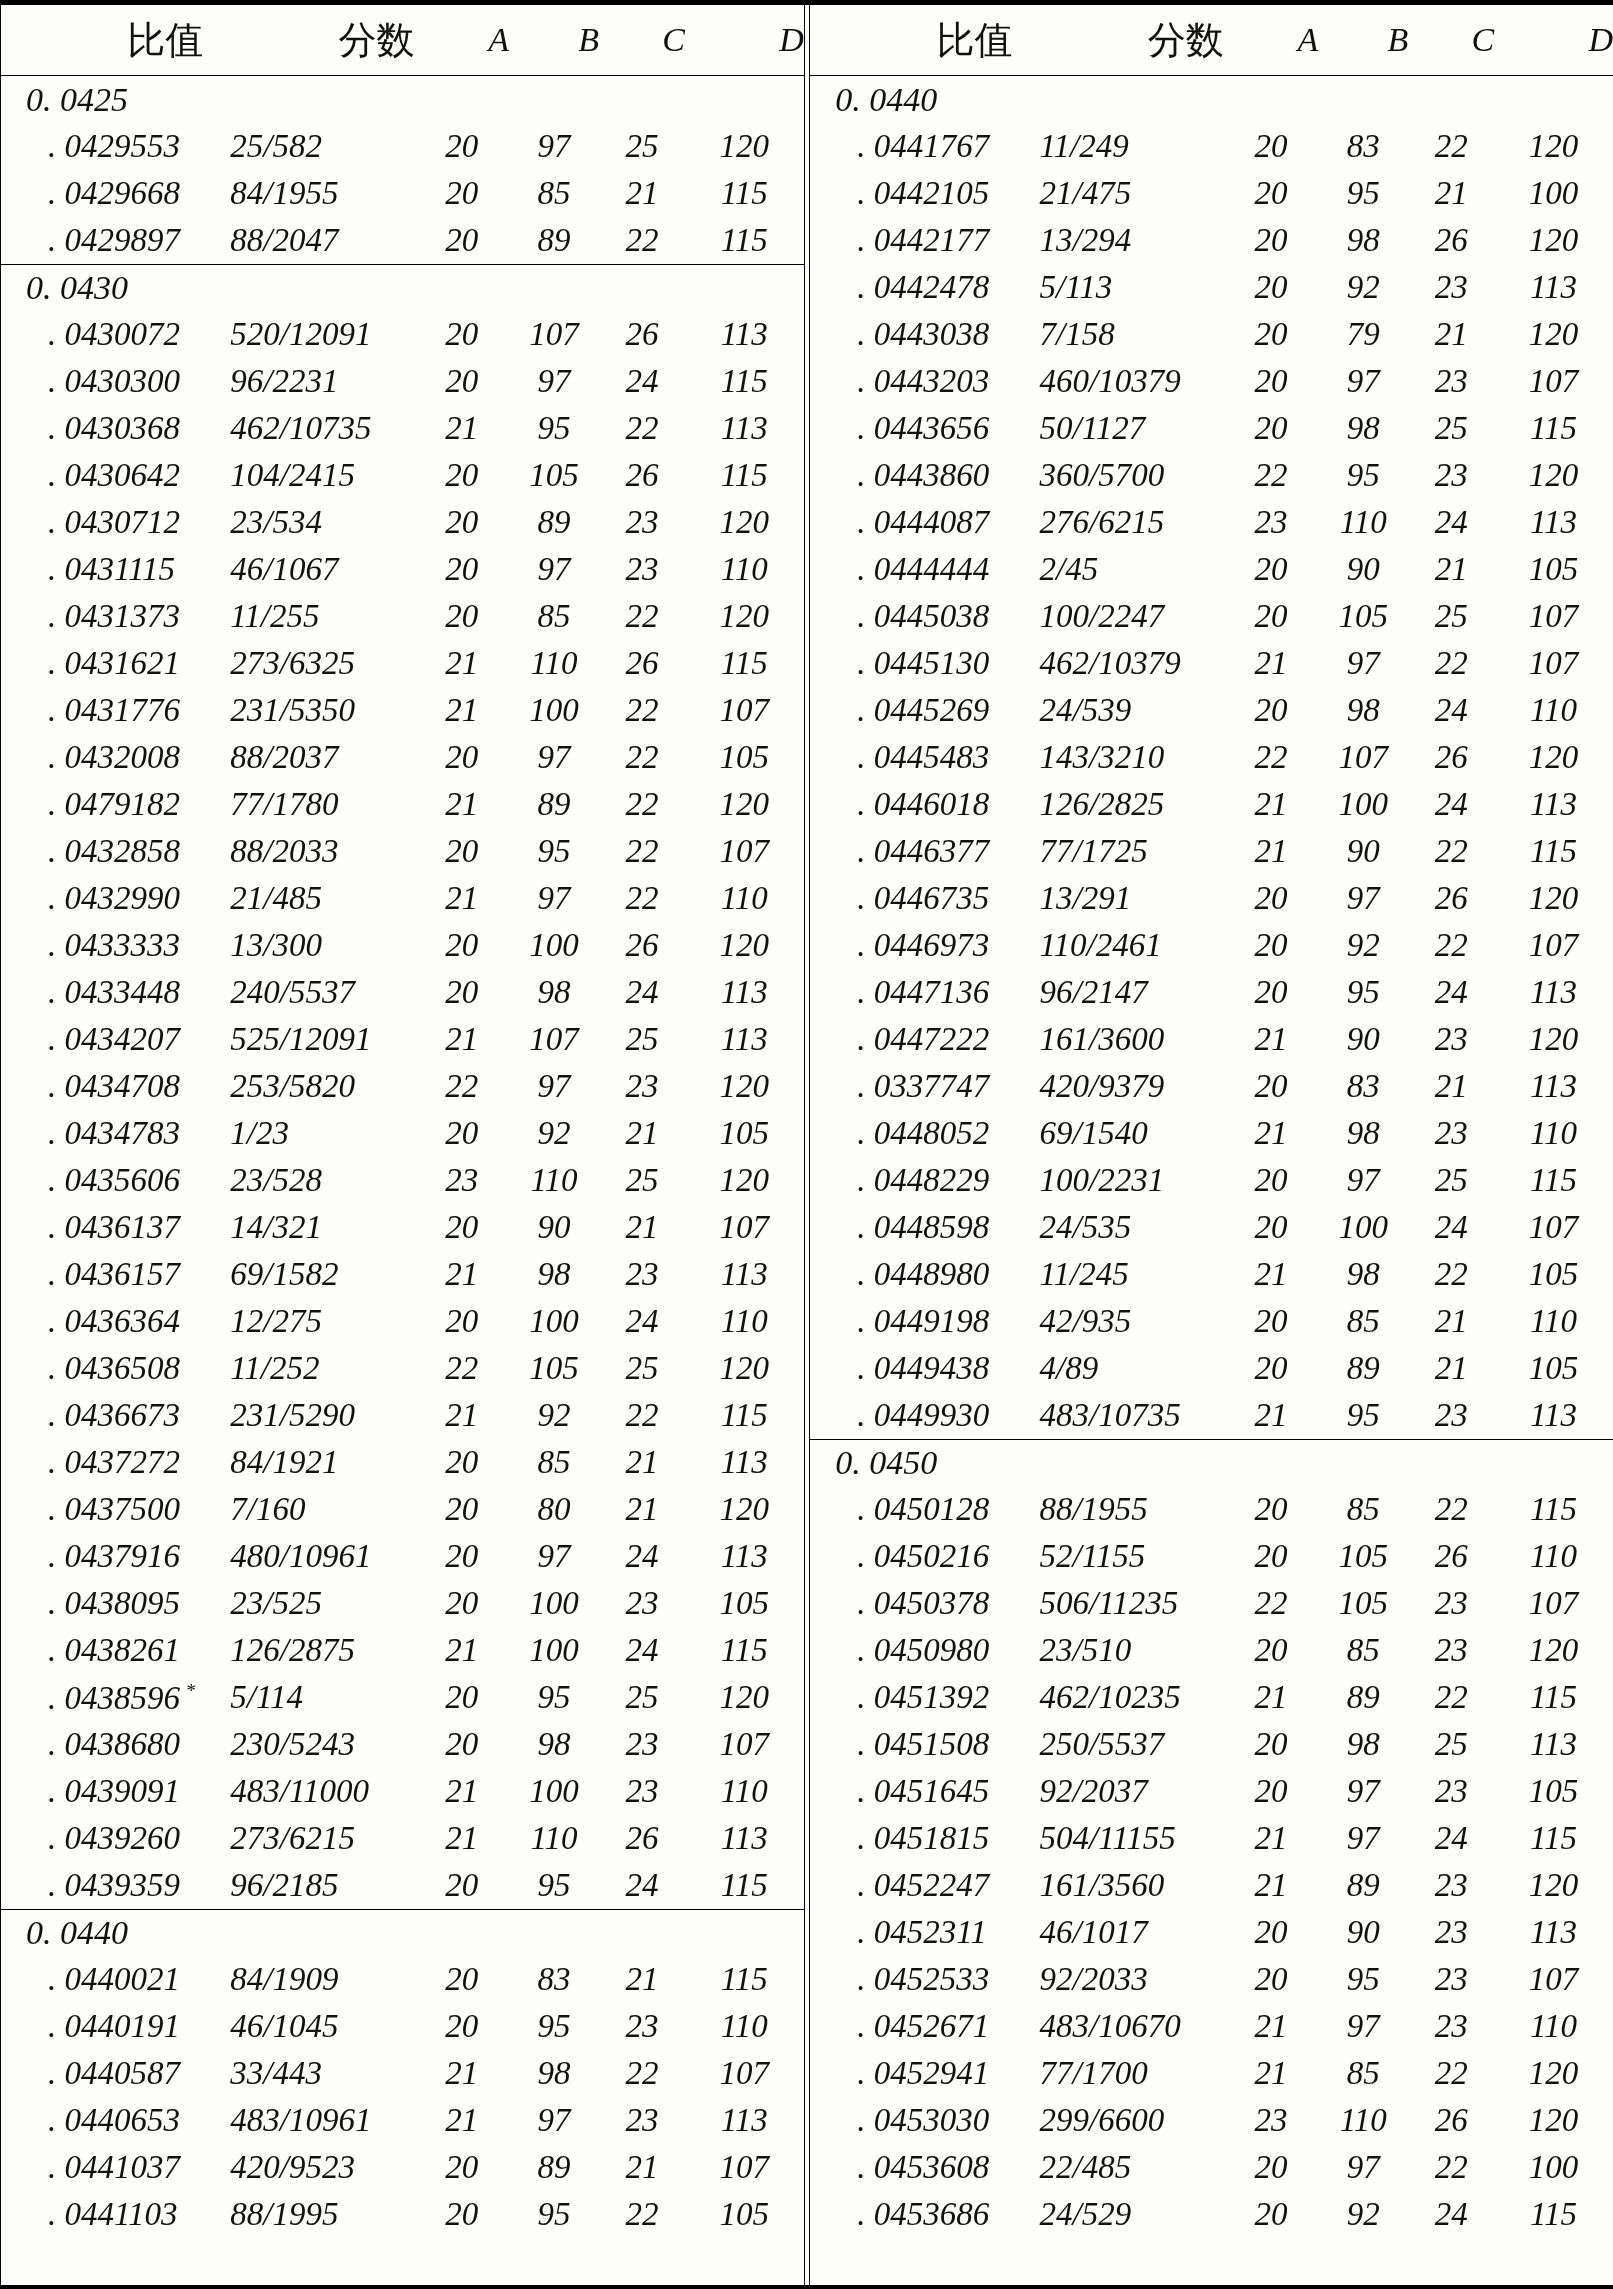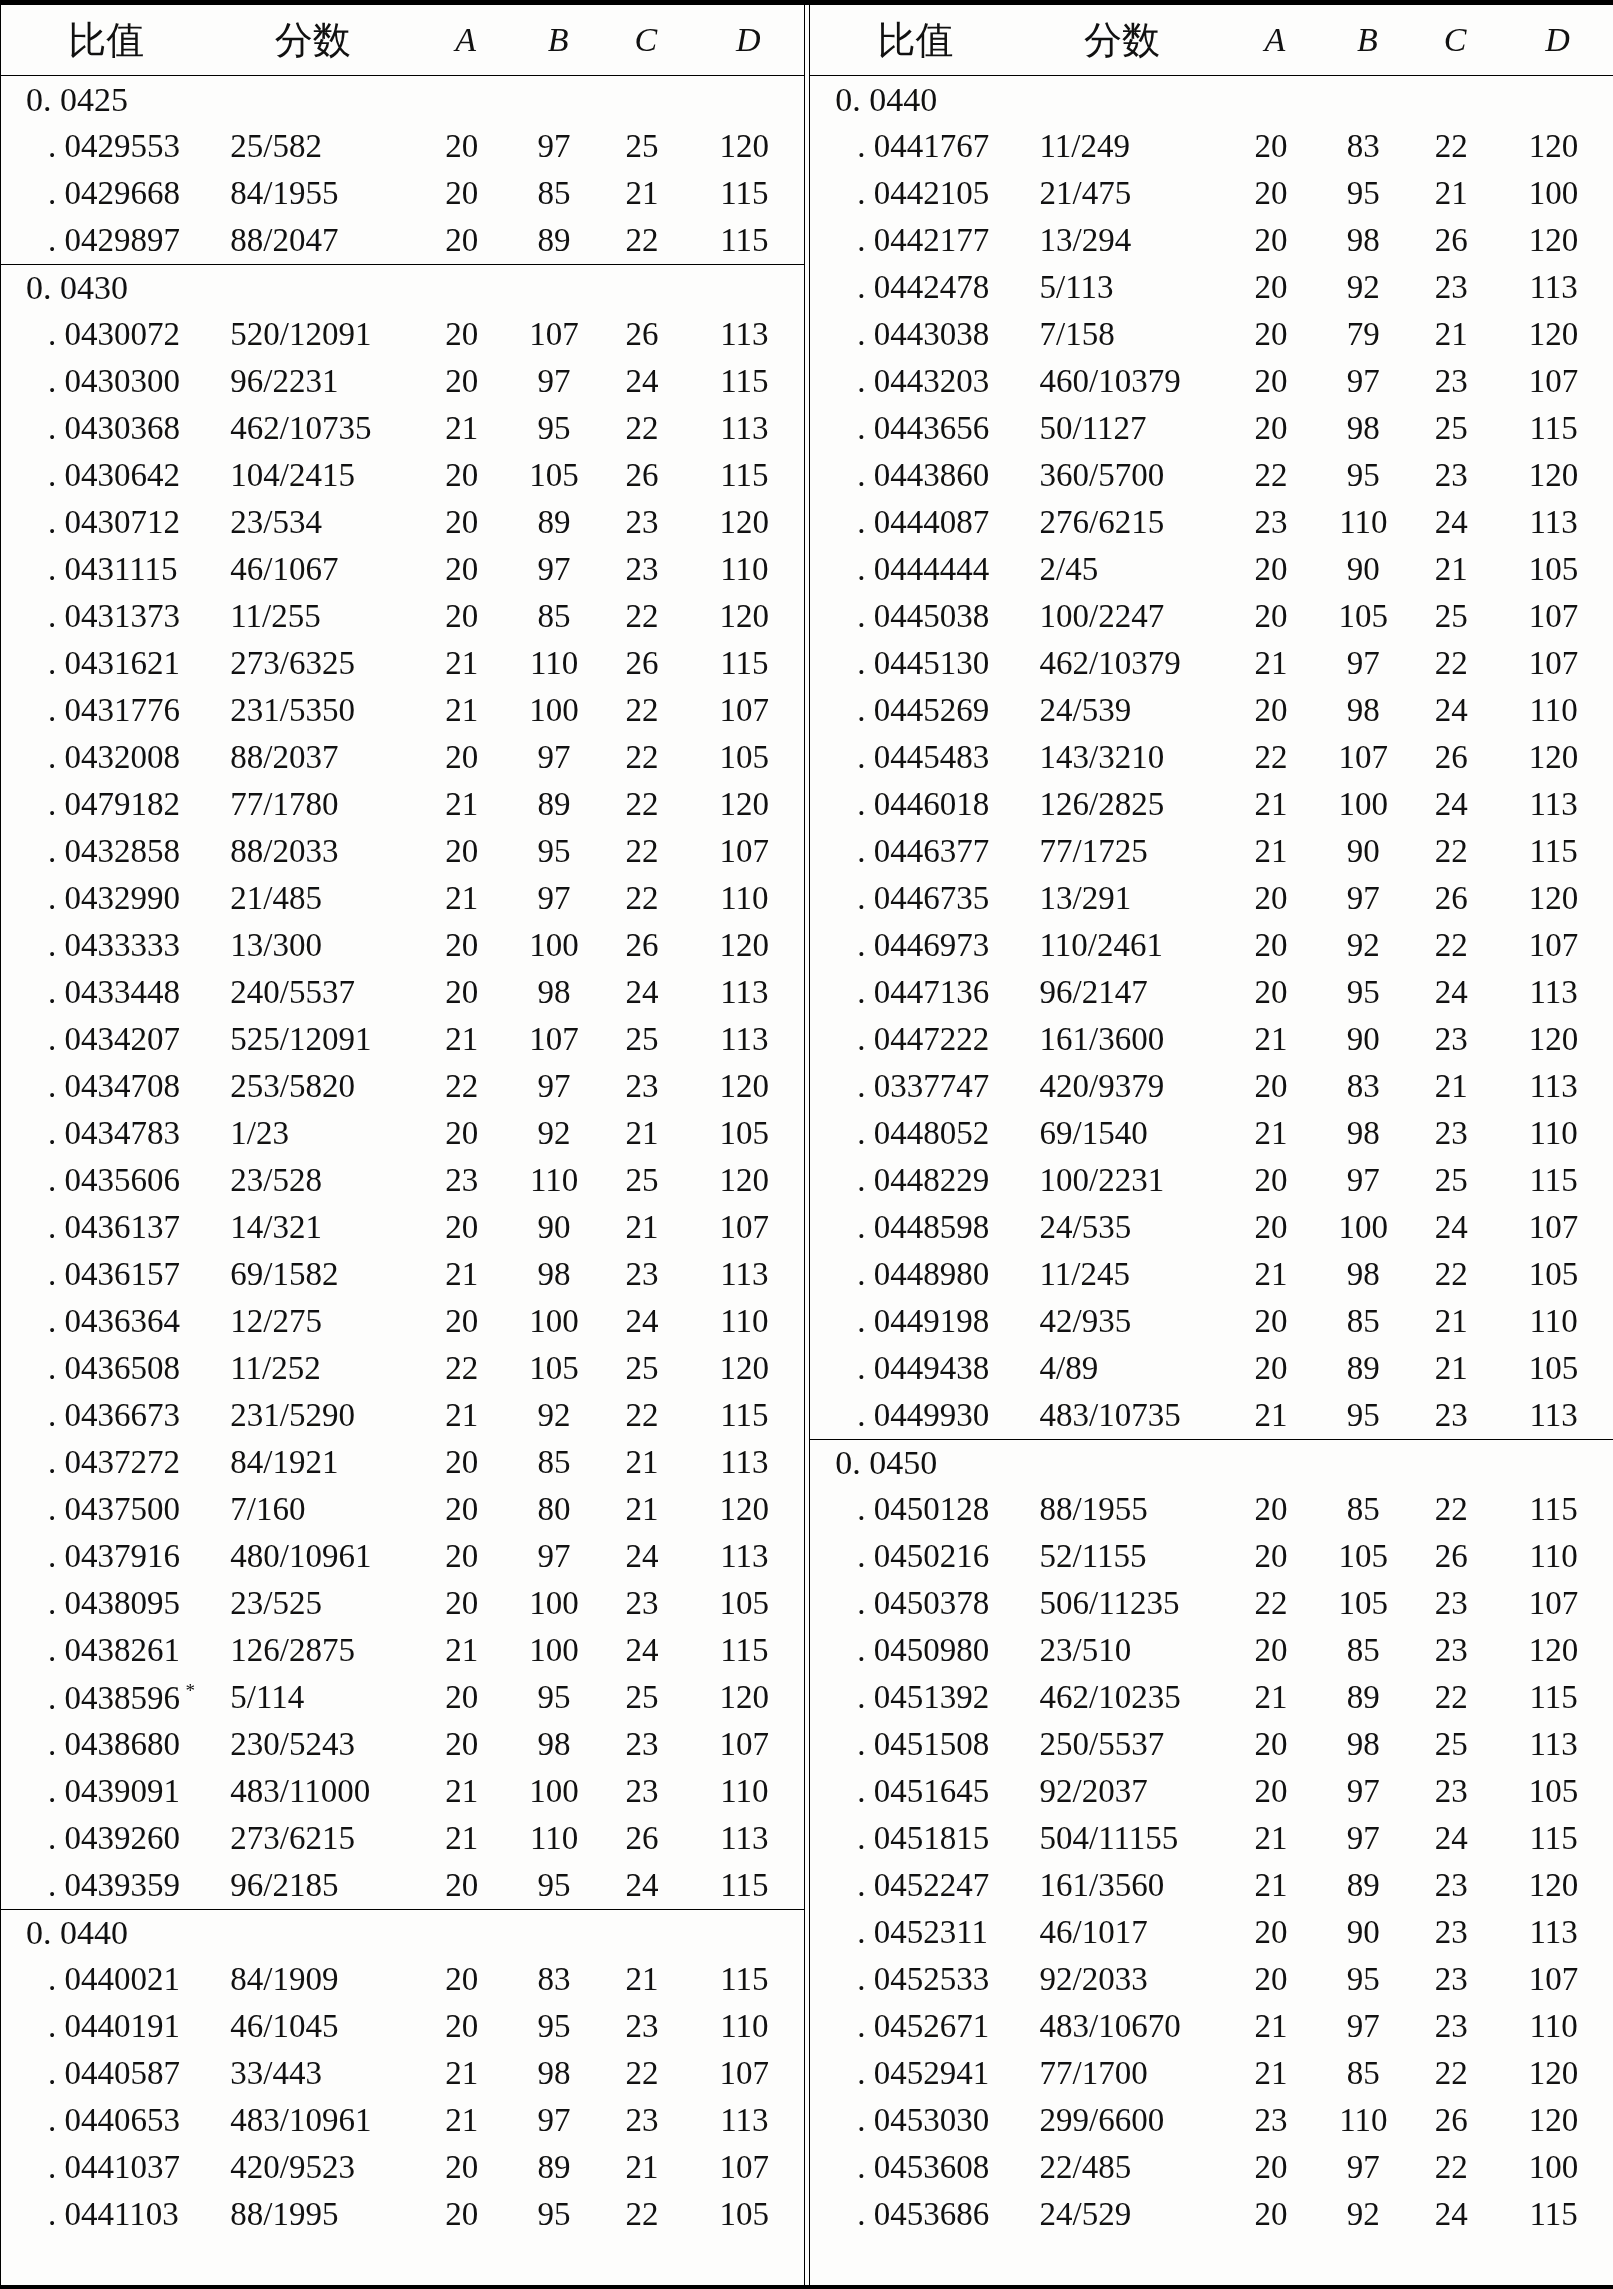--- a/index.html
+++ b/index.html
@@ -23,23 +23,23 @@
   .half.left{border-right:1.8px solid #000;}
   .half.right{border-left:1.8px solid #000;}
   .hdr-row{
     box-sizing:border-box;
     height:71px;
     display:grid;
     grid-template-columns:25.2% 26.3% 11.8% 11.2% 10.7% 14.8%;
     align-items:center;
     border-bottom:1.8px solid #000;
   }
-  .hc{text-align:center;font-size:38px;padding-left:8px;}
+  .hc{text-align:right;font-size:38px;padding-left:8px;}
   .hc.letter{font-style:italic;font-size:34px;}
-  .rows{flex:1 1 auto;}
+  .rows{flex:1 1 auto;font-style:italic;}
   .row{
     box-sizing:border-box;
     height:47px;
     display:grid;
     grid-template-columns:25.2% 26.3% 11.8% 11.2% 10.7% 14.8%;
     align-items:center;
   }
   .row.ruled{border-top:1.8px solid #000;}
   .cell{font-size:33px;white-space:nowrap;line-height:1;}
   .ratio-cell{padding-left:47px;text-align:left;}

